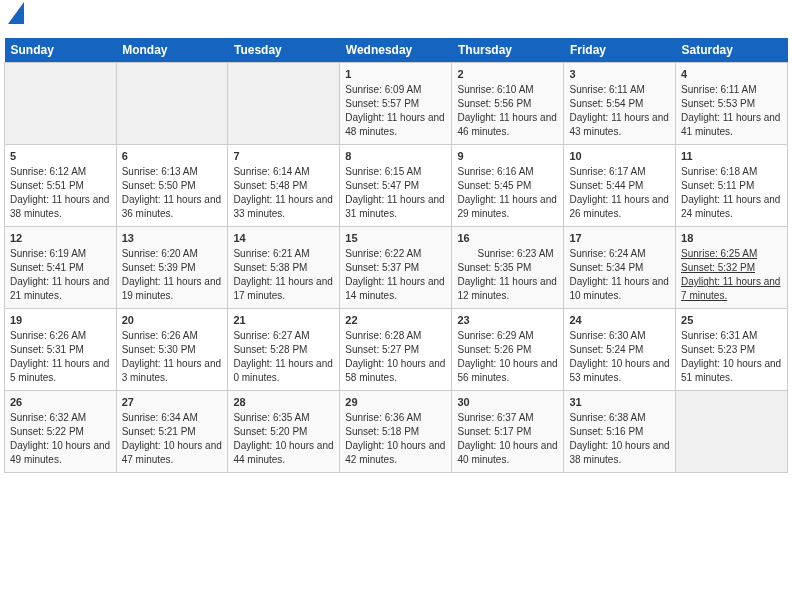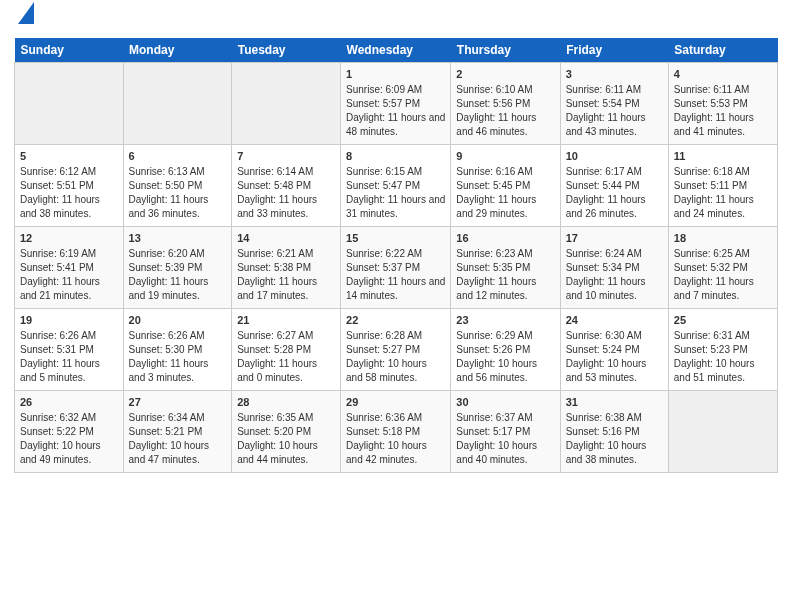--- a/index.html
+++ b/index.html
@@ -7,21 +7,21 @@
       font-family: Arial, sans-serif;
       background: #fff;
       width: 792px;
       height: 612px;
       overflow: hidden;
     }
     .page {
       width: 792px;
       height: 612px;
       background: #fff;
-      padding: 10px 14px;
+      padding: 10px 4px;
     }
     .header {
       display: flex;
       justify-content: space-between;
       align-items: flex-start;
       margin-bottom: 8px;
     }
     .logo {
       display: flex;
       align-items: center;
@@ -175,27 +175,27 @@
 Daylight: 11 hours and 21 minutes.</span></td>
           <td><span class="day-num">13</span><span class="day-info" style="white-space: pre-line;">Sunrise: 6:20 AM
 Sunset: 5:39 PM
 Daylight: 11 hours and 19 minutes.</span></td>
           <td><span class="day-num">14</span><span class="day-info" style="white-space: pre-line;">Sunrise: 6:21 AM
 Sunset: 5:38 PM
 Daylight: 11 hours and 17 minutes.</span></td>
           <td><span class="day-num">15</span><span class="day-info" style="white-space: pre-line; text-align: center;">Sunrise: 6:22 AM
 Sunset: 5:37 PM
 Daylight: 11 hours and 14 minutes.</span></td>
-          <td><span class="day-num">16</span><span class="day-info" style="white-space: pre-line;">Sunrise: 6:23 AM
+          <td><span class="day-num">16</span><span class="day-info" style="white-space: pre-line; margin-left: 20px;">Sunrise: 6:23 AM
 Sunset: 5:35 PM
 Daylight: 11 hours and 12 minutes.</span></td>
           <td><span class="day-num">17</span><span class="day-info" style="white-space: pre-line;">Sunrise: 6:24 AM
 Sunset: 5:34 PM
 Daylight: 11 hours and 10 minutes.</span></td>
-          <td><span class="day-num">18</span><span class="day-info" style="white-space: pre-line;">Sunrise: 6:25 AM
+          <td><span class="day-num">18</span><span class="day-info" style="white-space: pre-line; text-decoration: underline;">Sunrise: 6:25 AM
 Sunset: 5:32 PM
 Daylight: 11 hours and 7 minutes.</span></td>
         </tr>
         <tr>
           <td><span class="day-num">19</span><span class="day-info" style="white-space: pre-line;">Sunrise: 6:26 AM
 Sunset: 5:31 PM
 Daylight: 11 hours and 5 minutes.</span></td>
           <td><span class="day-num">20</span><span class="day-info" style="white-space: pre-line;">Sunrise: 6:26 AM
 Sunset: 5:30 PM
 Daylight: 11 hours and 3 minutes.</span></td>

